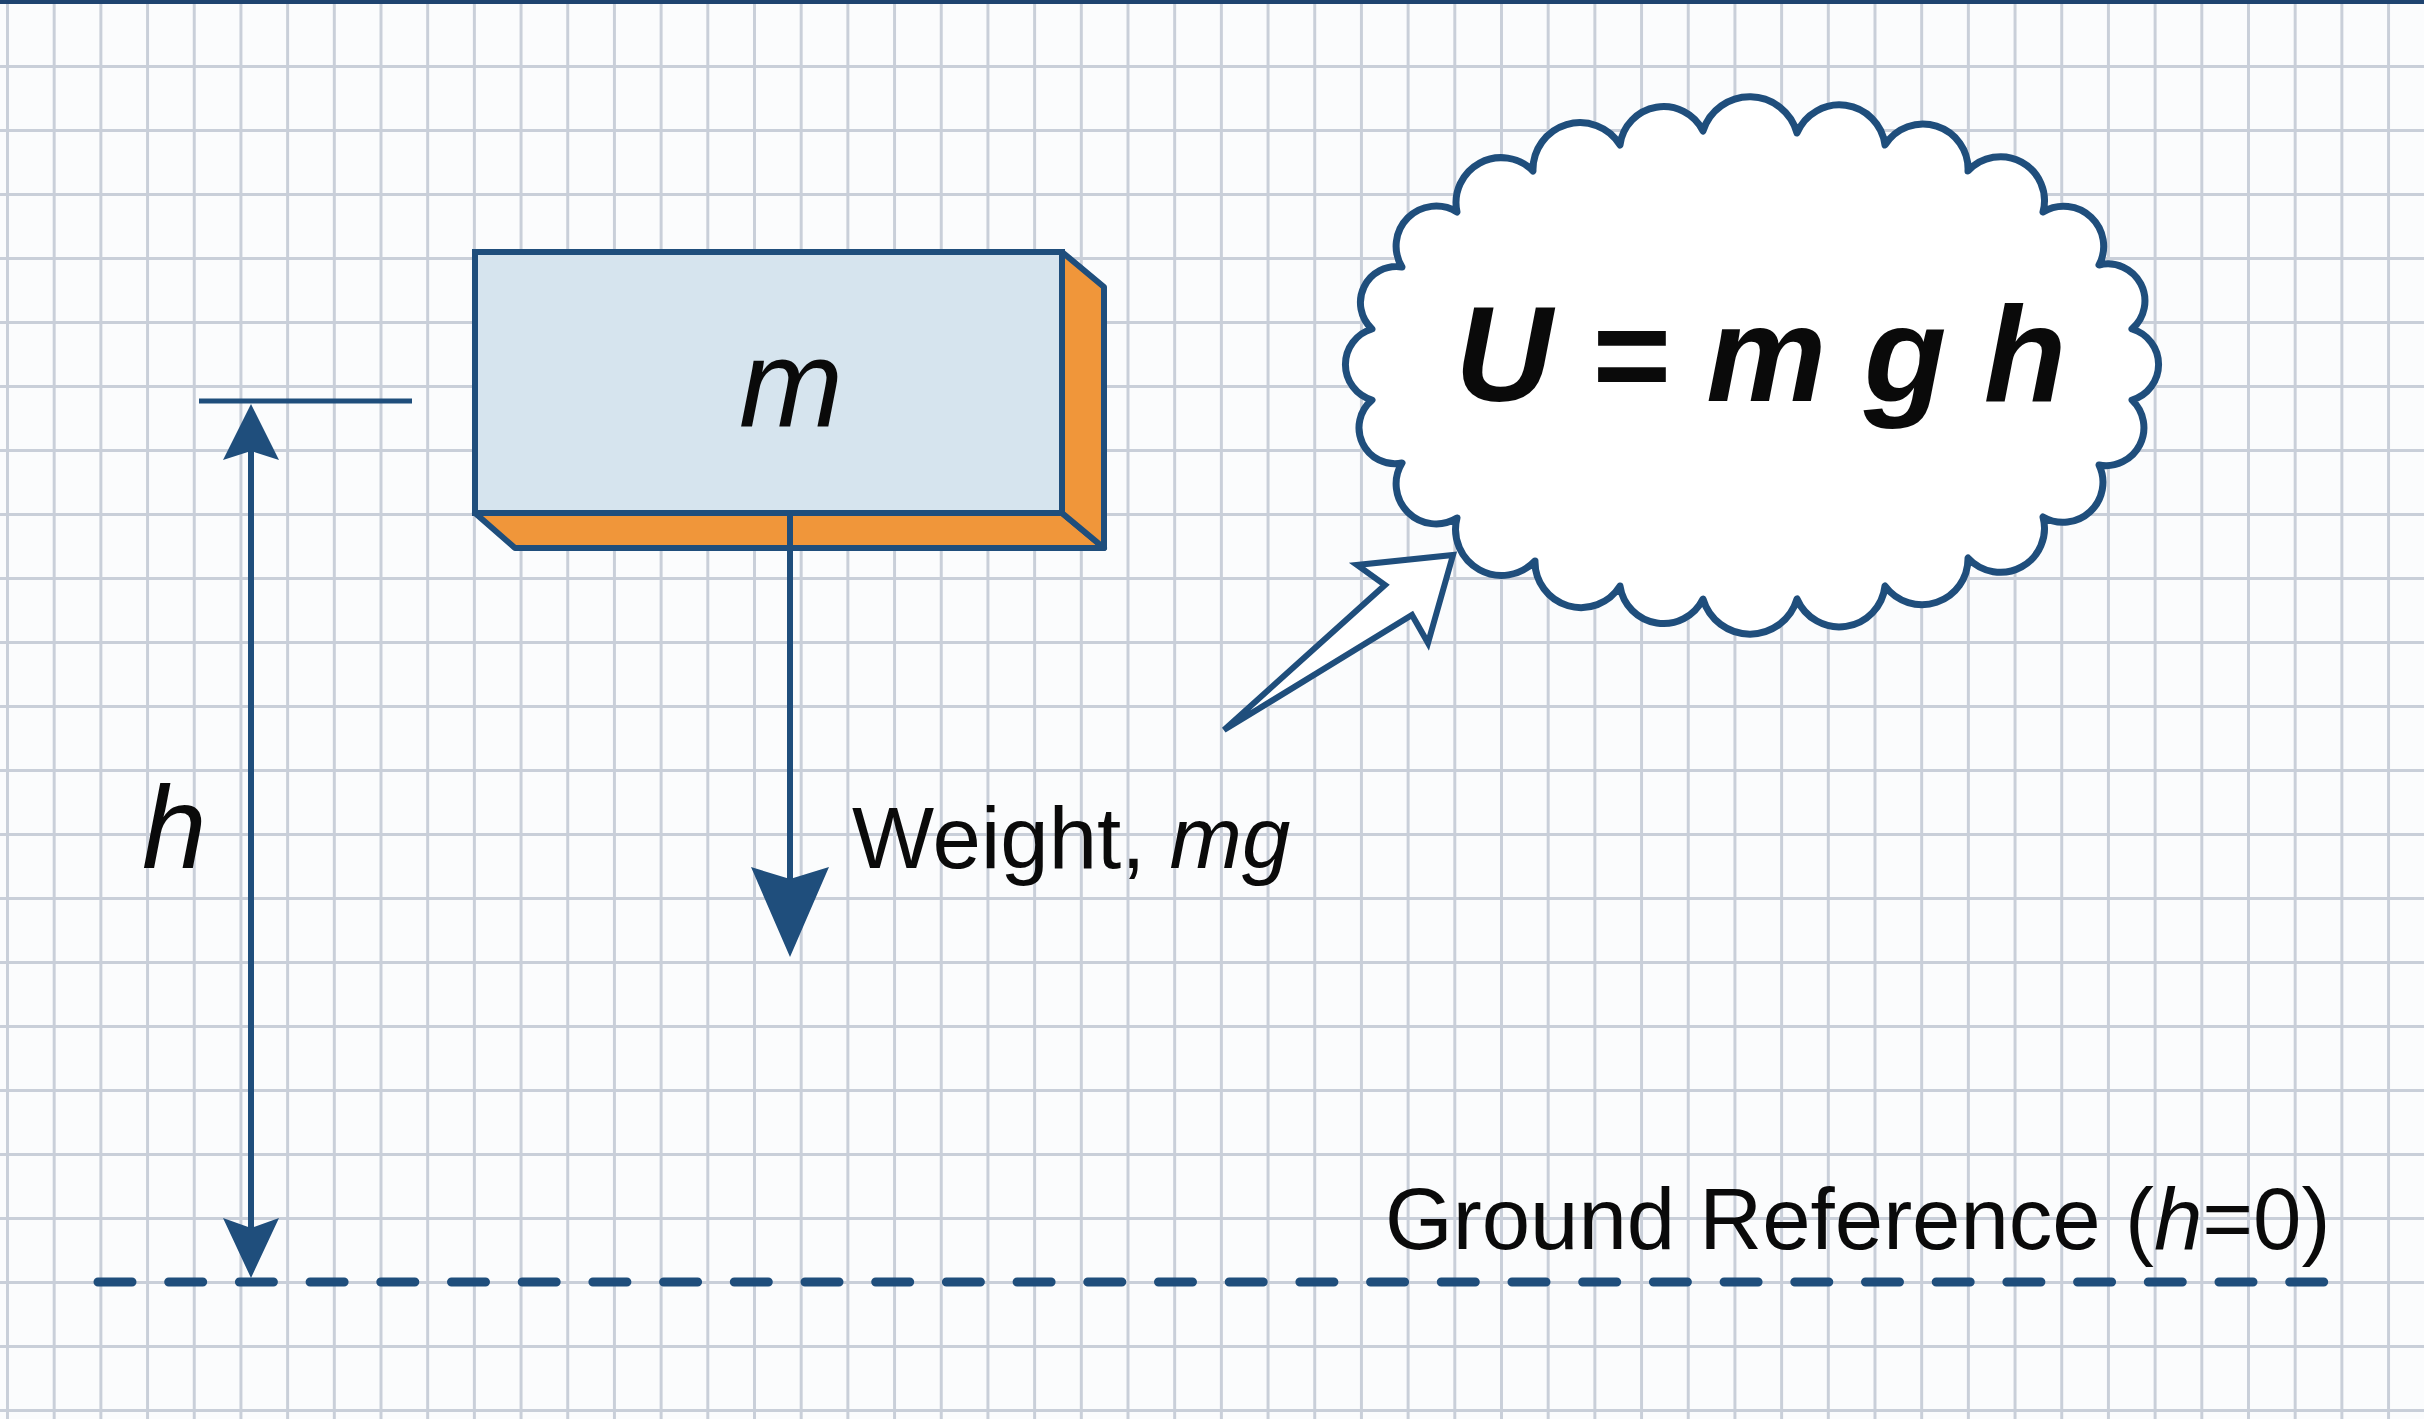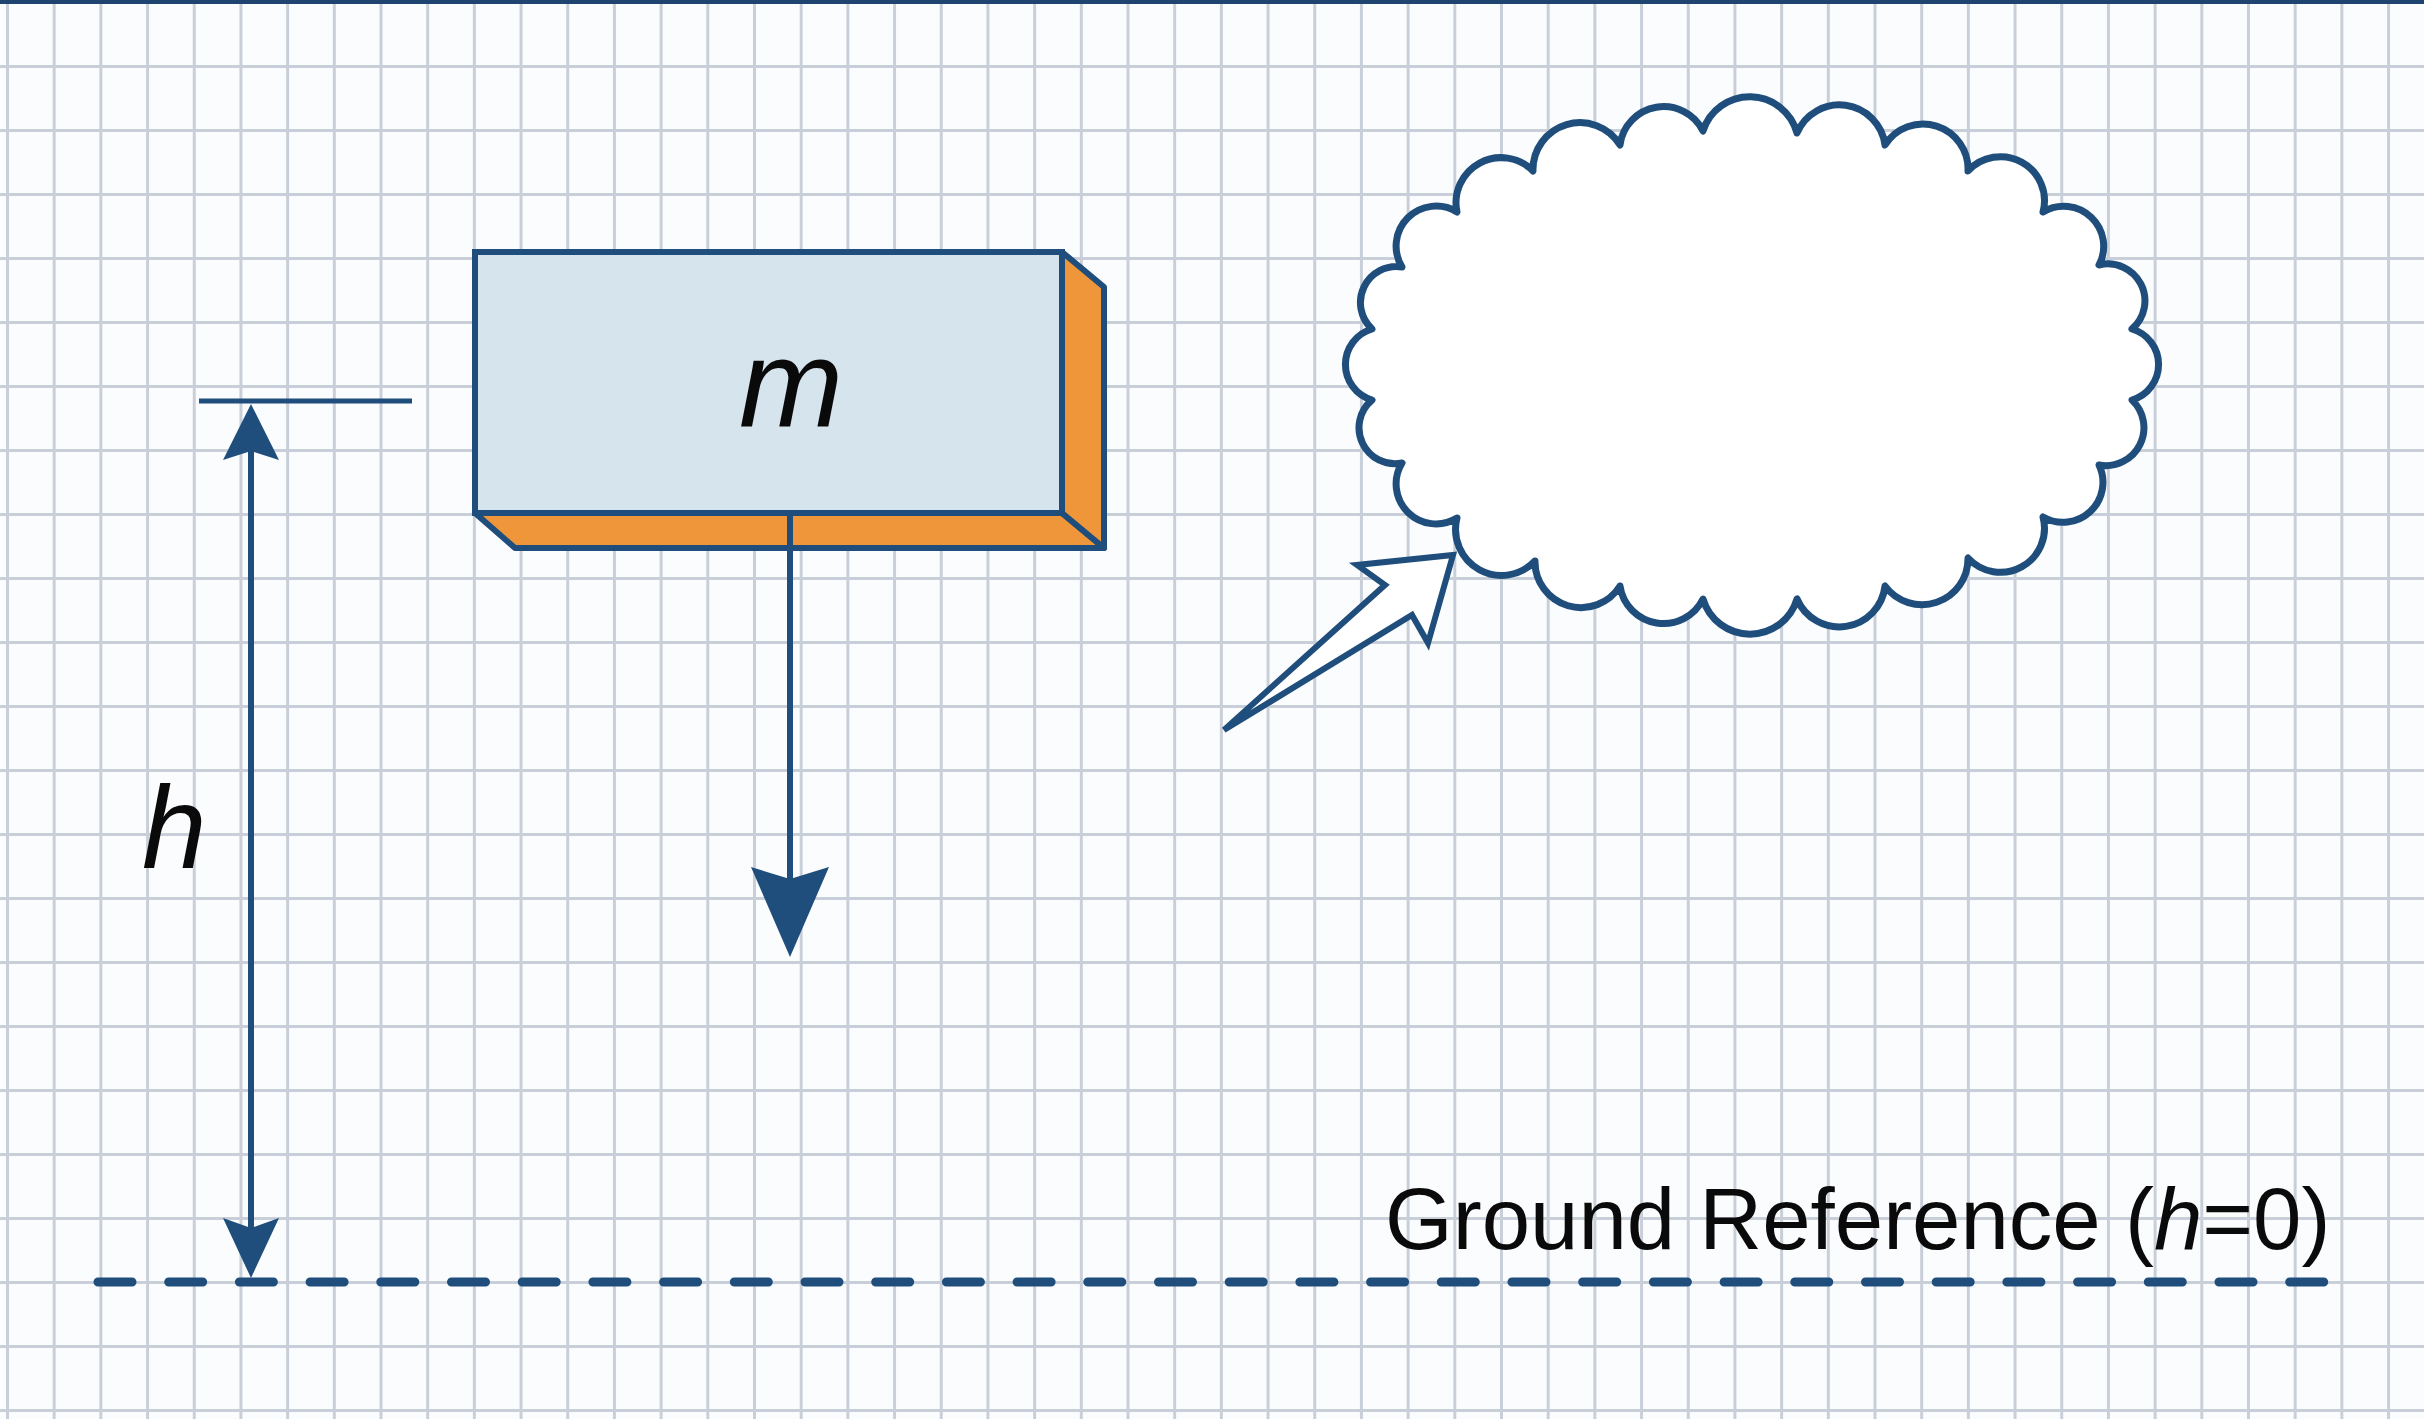--- a/index.html
+++ b/index.html
@@ -87,16 +87,18 @@
              A36,36 0 0 1 1402,267
              A40,40 0 0 1 1457,212
              A45,45 0 0 1 1533,171
              A47,47 0 0 1 1620,145
              A44,44 0 0 1 1703,131 Z"></path>
   </svg>
 
   <div class="lbl mass-label">m</div>
   <div class="lbl height-label">h</div>
 
+  <div class="lbl weight-label"><span>Weight, </span><span class="it">mg</span></div>
 
   <div class="lbl ground-label"><span>Ground Reference (</span><span class="it">h</span><span>=0)</span></div>
 
+  <div class="lbl formula">U = m g h</div>
 </div>
 
 </body></html>

